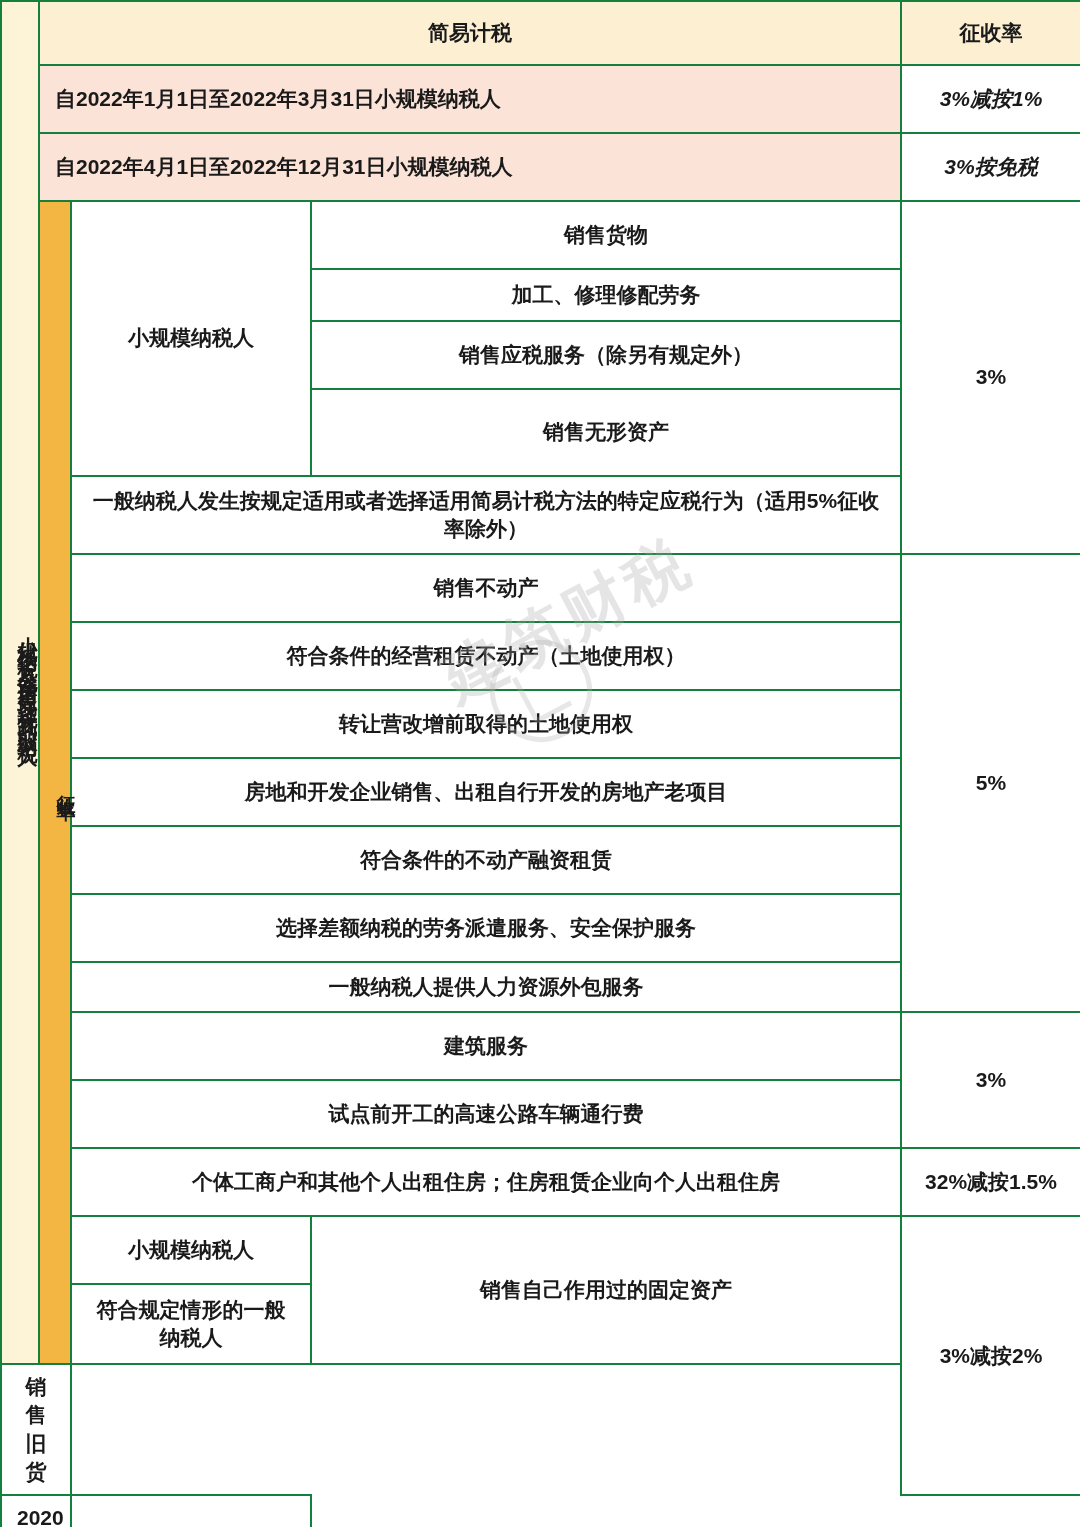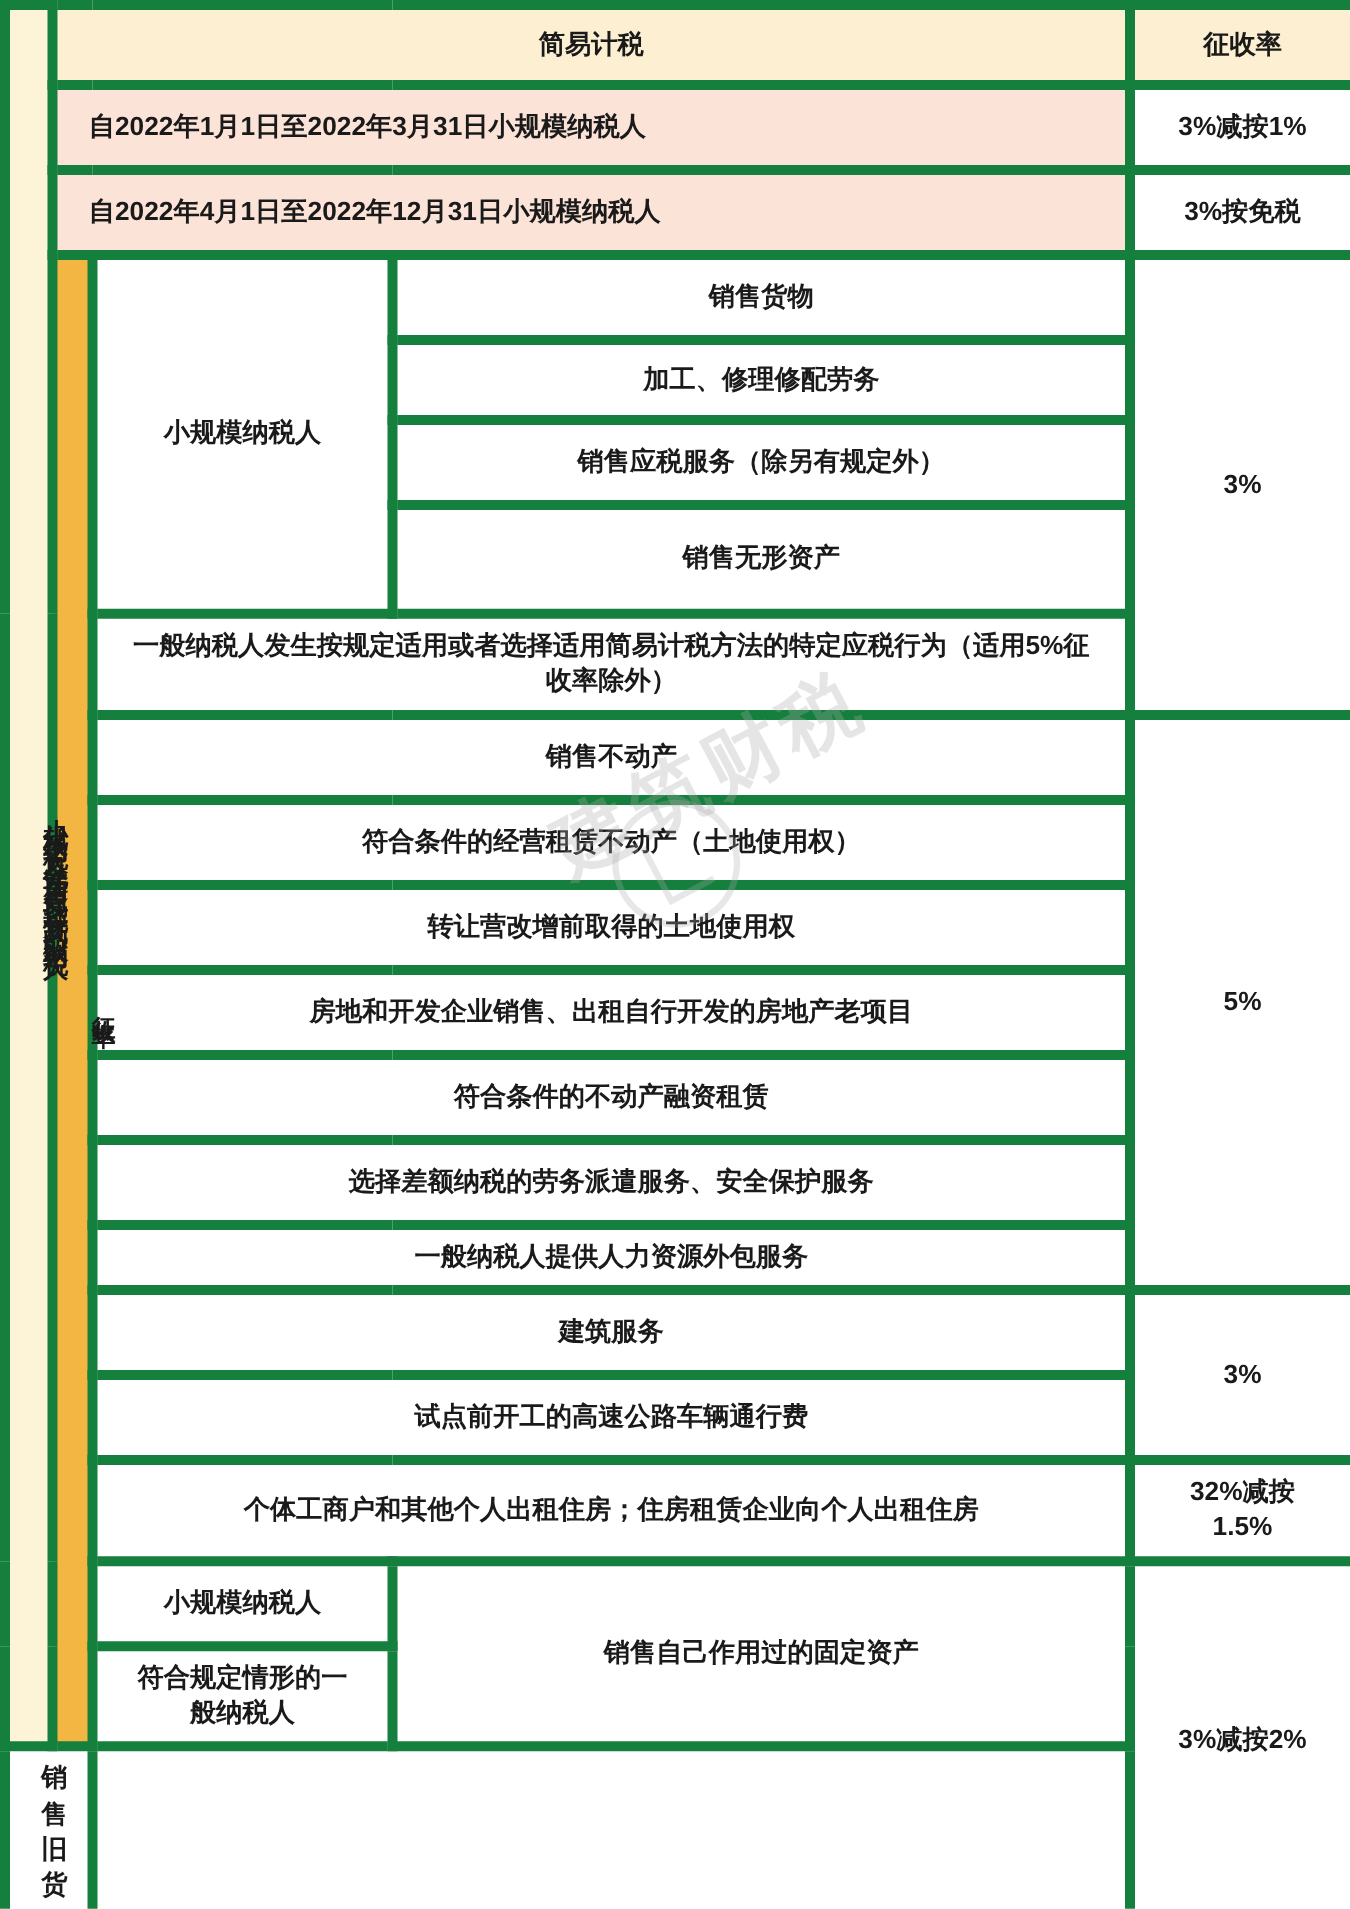--- a/index.html
+++ b/index.html
@@ -19,26 +19,26 @@
     height: 1527px;
     box-sizing: border-box;
   }
   table.grid {
     border-collapse: collapse;
     width: 1080px;
     height: 1527px;
     table-layout: fixed;
   }
   table.grid td {
-    border: 8px solid #15803d;
+    border: 2px solid #15803d;
     vertical-align: middle;
     font-size: 21px;
     font-weight: bold;
     color: #1a1a1a;
-    padding: 8px 25px;
+    padding: 8px 15px;
     box-sizing: border-box;
     line-height: 1.35;
   }
   
   td.spine {
     background: #fdf3d7;
     width: 38px;
     padding: 4px 2px;
     text-align: center;
   }
@@ -65,20 +65,21 @@
   }
   td.header {
     background: #fdf0d2;
     text-align: center;
     font-size: 24px;
   }
   td.pinkrow {
     background: #fbe3d8;
   }
   td.pinkrow.rate {
+    font-style: italic;
   }
   td.rate {
     text-align: center;
     font-size: 23px;
     background: #ffffff;
   }
   td.cell {
     background: #ffffff;
     text-align: center;
   }
@@ -165,21 +166,21 @@
       </tr>
 
       <tr style="height:68px">
         <td class="spine2" rowspan="17">
           <span class="vtext narrow">征收率</span>
         </td>
         <td class="cell" rowspan="4">小规模纳税人</td>
         <td class="cell">销售货物</td>
         <td class="rate" rowspan="5">3%</td>
       </tr>
-      <tr style="height:64px">
+      <tr style="height:52px">
         <td class="cell">加工、修理修配劳务</td>
       </tr>
       <tr style="height:68px">
         <td class="cell">销售应税服务（除另有规定外）</td>
       </tr>
       <tr style="height:87px">
         <td class="cell">销售无形资产</td>
       </tr>
 
       <tr style="height:78px">

